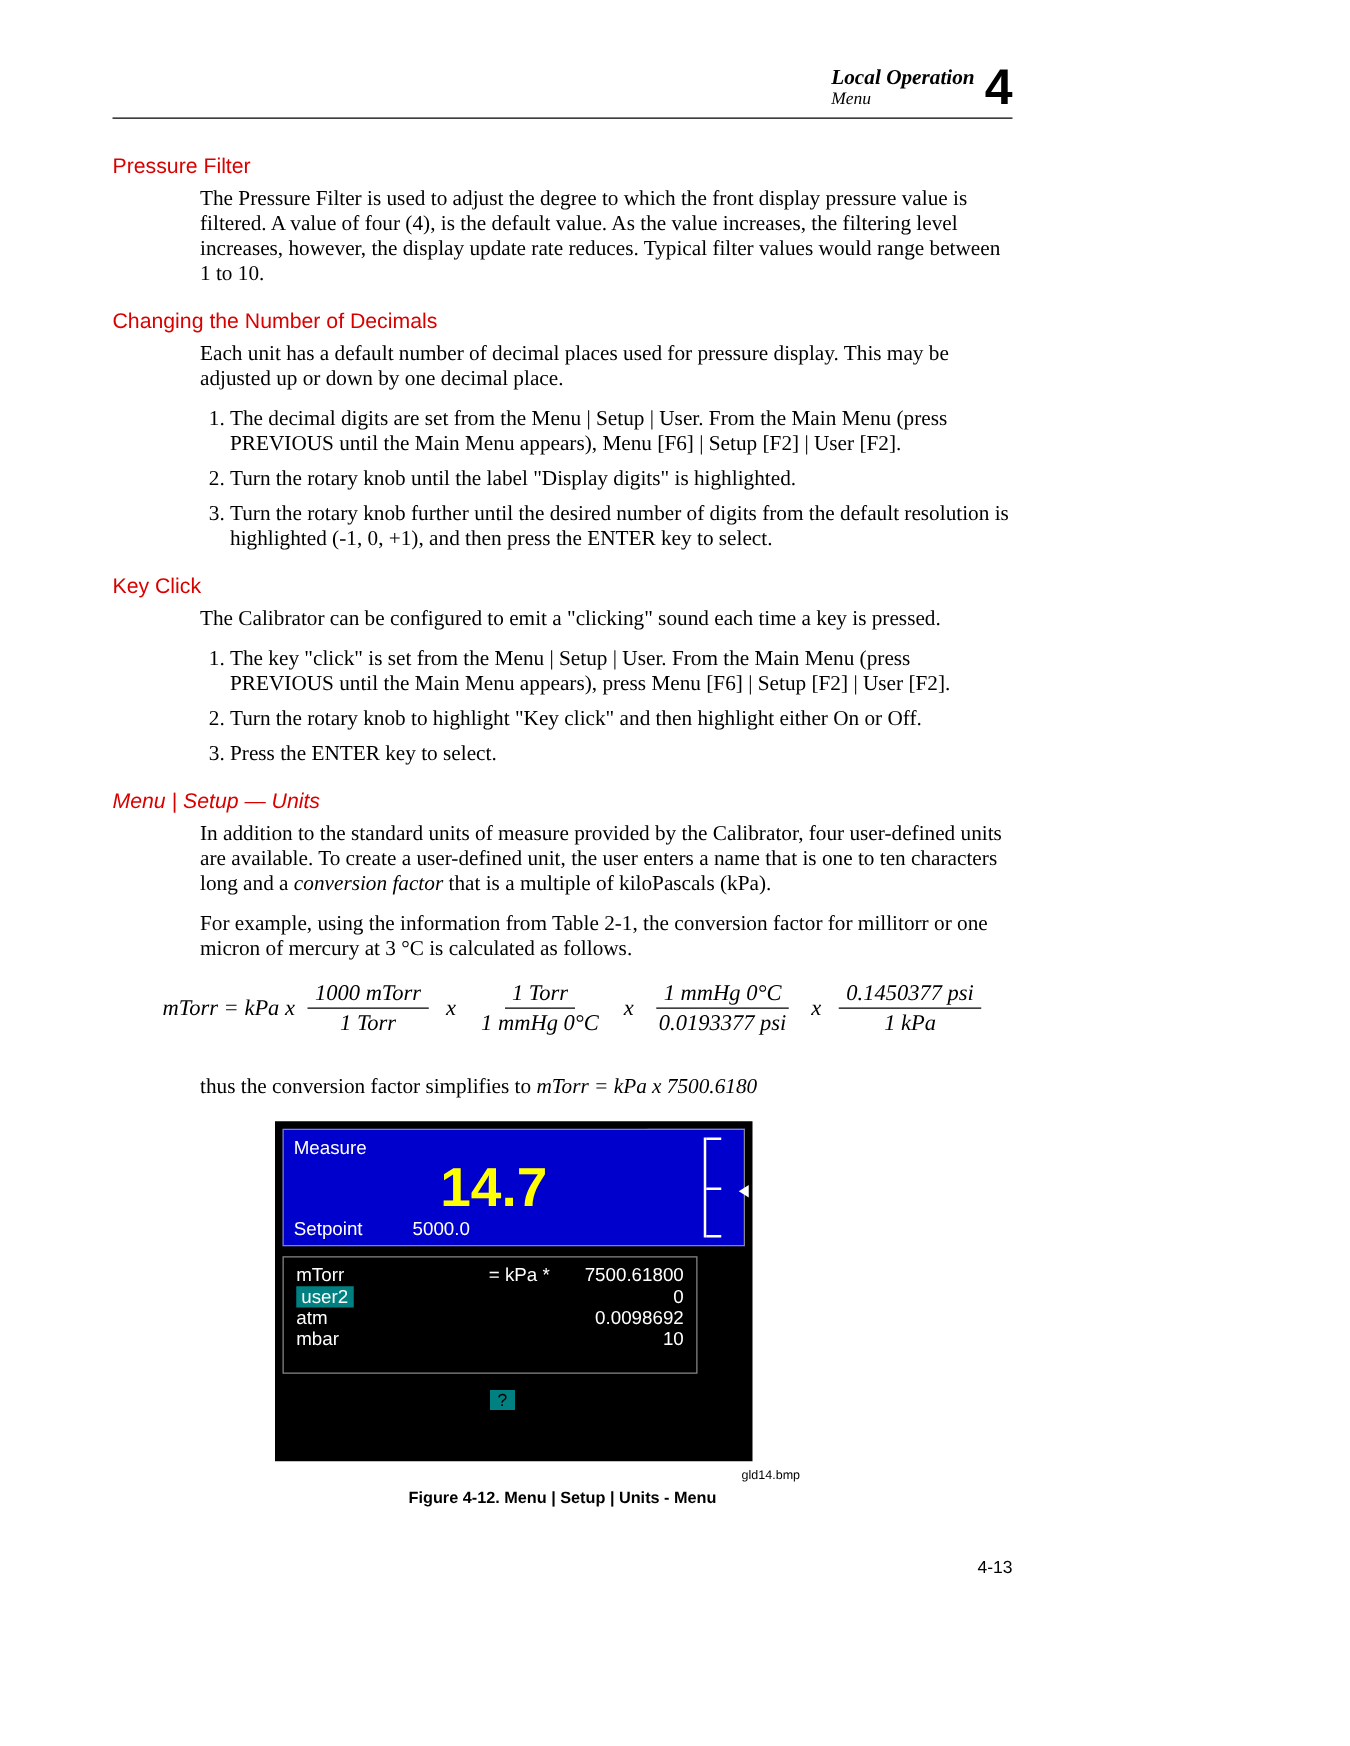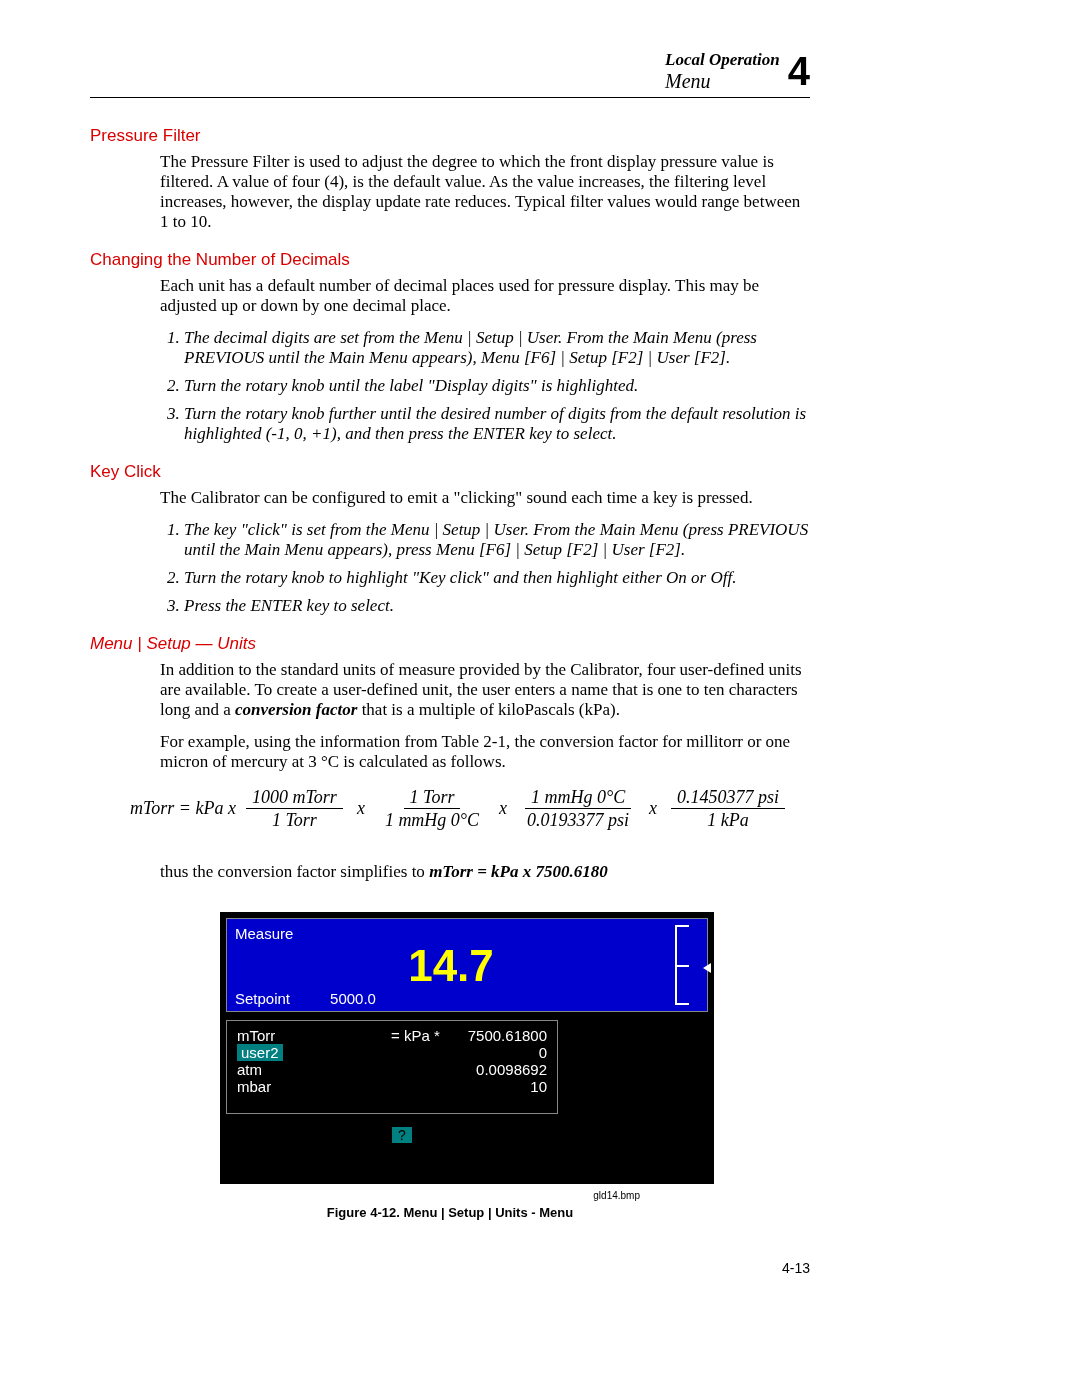--- a/index.html
+++ b/index.html
@@ -18,43 +18,43 @@
     align-items: center;
     border-bottom: 1px solid #000;
     padding-bottom: 4px;
     margin-bottom: 28px;
   }
   .header-text {
     text-align: left;
     line-height: 1.15;
   }
   .header-title { font-weight: bold; font-style: italic; font-size: 17px; }
-  .header-sub { font-style: italic; font-size: 20px; }
+  .header-sub { font-style: italic; font-size: 14px; }
   .header-num {
     font-family: Arial, Helvetica, sans-serif;
     font-weight: bold;
     font-size: 40px;
     margin-left: 8px;
     line-height: 1;
   }
   h2.red, h3.red {
     font-family: Arial, Helvetica, sans-serif;
     color: #d90000;
     font-weight: normal;
     margin: 18px 0 6px 0;
   }
   h2.red { font-size: 17px; }
   h3.red { font-size: 17px; font-style: italic; }
   .para { margin: 0 0 12px 0; margin-left: 70px; }
   ol.numlist {
     margin: 0 0 12px 70px;
     padding-left: 24px;
   }
-  ol.numlist li { margin-bottom: 8px; font-style: italic; }
-  .italic { font-style: italic; font-weight: bold; }
+  ol.numlist li { margin-bottom: 8px; }
+  .italic { font-style: italic; }
 
   
   .equation {
     display: flex;
     align-items: center;
     justify-content: flex-start;
     gap: 10px;
     margin: 14px 0 30px 40px;
     font-style: italic;
     font-size: 18px;
@@ -65,27 +65,27 @@
     align-items: center;
     font-style: italic;
     line-height: 1.25;
   }
   .fraction .num { border-bottom: 1px solid #000; padding: 0 6px; }
   .fraction .den { padding: 0 6px; }
   .op { font-style: italic; padding: 0 4px; }
 
   .simplify-line {
     margin-left: 70px;
-    margin-bottom: 30px;
+    margin-bottom: 18px;
   }
 
   
   .instrument-fig {
     margin: 0 0 6px 130px;
-    width: 494px;
+    width: 382px;
     background: #000;
     font-family: Arial, Helvetica, sans-serif;
     font-size: 15px;
     color: #fff;
     position: relative;
     padding: 6px 6px 70px 6px;
     box-sizing: border-box;
   }
   .instrument-top {
     border: 1px solid #888;

